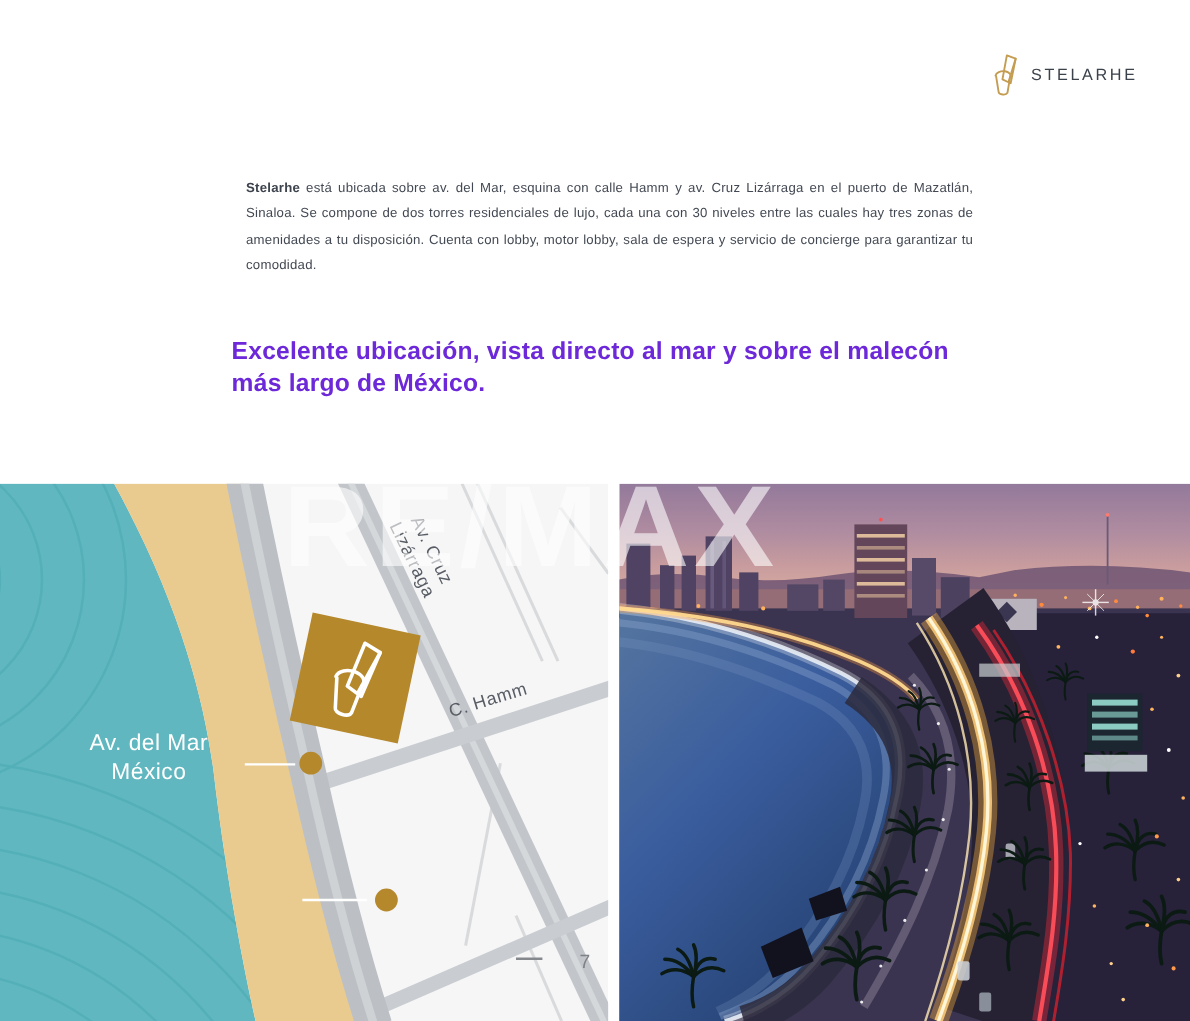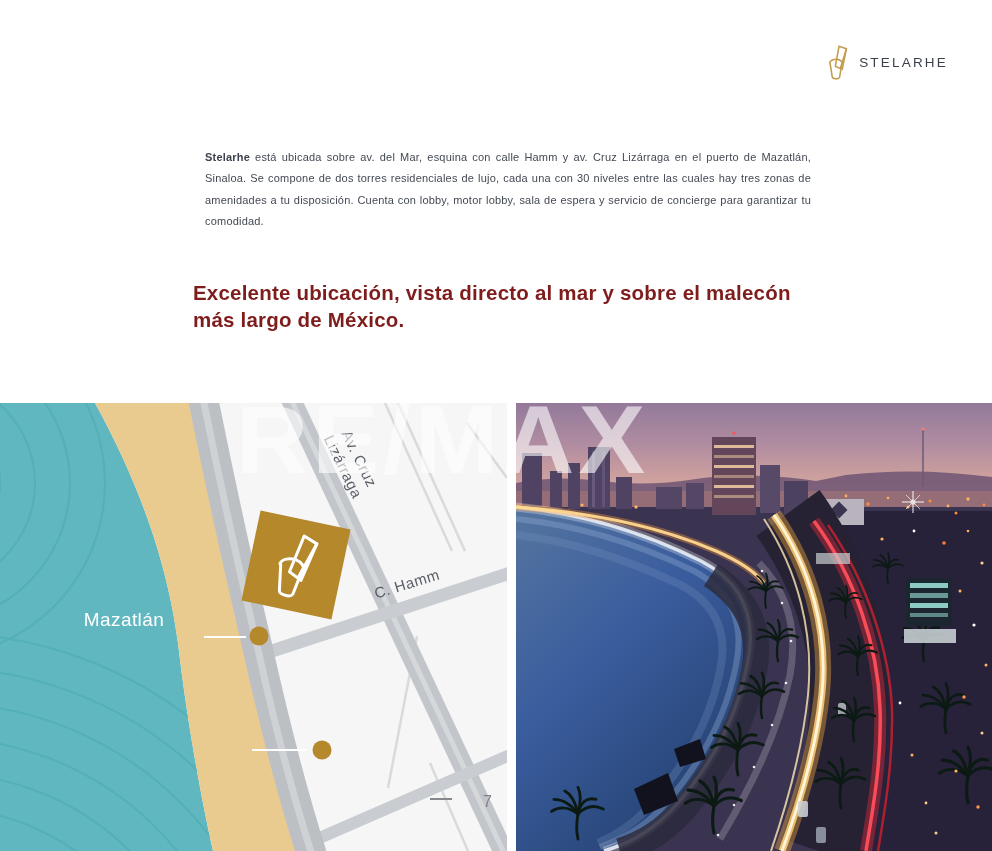--- a/index.html
+++ b/index.html
@@ -14,21 +14,21 @@
   
   .intro{
     position:absolute;left:193px;top:136px;width:606px;
     font-size:11px;line-height:21.4px;color:#434953;text-align:justify;
     letter-spacing:0.2px;
     margin-left:12px;
   }
   .intro strong{font-weight:700;color:#3d434d;}
   .headline{
     position:absolute;left:193px;top:263px;width:620px;
-    font-size:20.5px;line-height:26.5px;font-weight:700;color:#7f1d1d;
+    font-size:20.5px;line-height:26.5px;font-weight:700;color:#6d28d9;
     letter-spacing:0.2px;
   }
   
   .panels{position:absolute;left:0;top:403px;width:992px;height:448px;}
   .map-panel{position:absolute;left:0;top:0;width:507px;height:448px;overflow:hidden;}
   .photo-panel{position:absolute;left:516px;top:0;width:476px;height:448px;overflow:hidden;}
   .map-panel svg,.photo-panel svg{display:block;}
   
   .map-label{position:absolute;color:#ffffff;text-align:center;line-height:24px;font-size:19px;letter-spacing:0.4px;}
   .map-label span{display:block;}
@@ -134,21 +134,22 @@
         <circle cx="322" cy="347" r="9.5" fill="#b5882b"></circle>
       </g>
 
       <g>
         <line x1="430" y1="396" x2="452" y2="396" stroke="#85888d" stroke-width="2"></line>
         <text x="483" y="404" font-size="16" fill="#7e8287" font-family="Liberation Sans, sans-serif">7</text>
       </g>
     </svg>
 
     <div class="map-label lbl-malecon">
-      <span>Mazatlán</span>
+      <span>Av. del Mar</span>
+      <span>México</span>
     </div>
     <div class="street-label lbl-cruz">
       <span style="display:block">Av. Cruz</span>
       <span style="display:block">Lizárraga</span>
     </div>
     <div class="street-label lbl-hamm">C. Hamm</div>
   </div>
 
   <div class="photo-panel">
     <svg width="476" height="448" viewBox="0 0 476 448">

